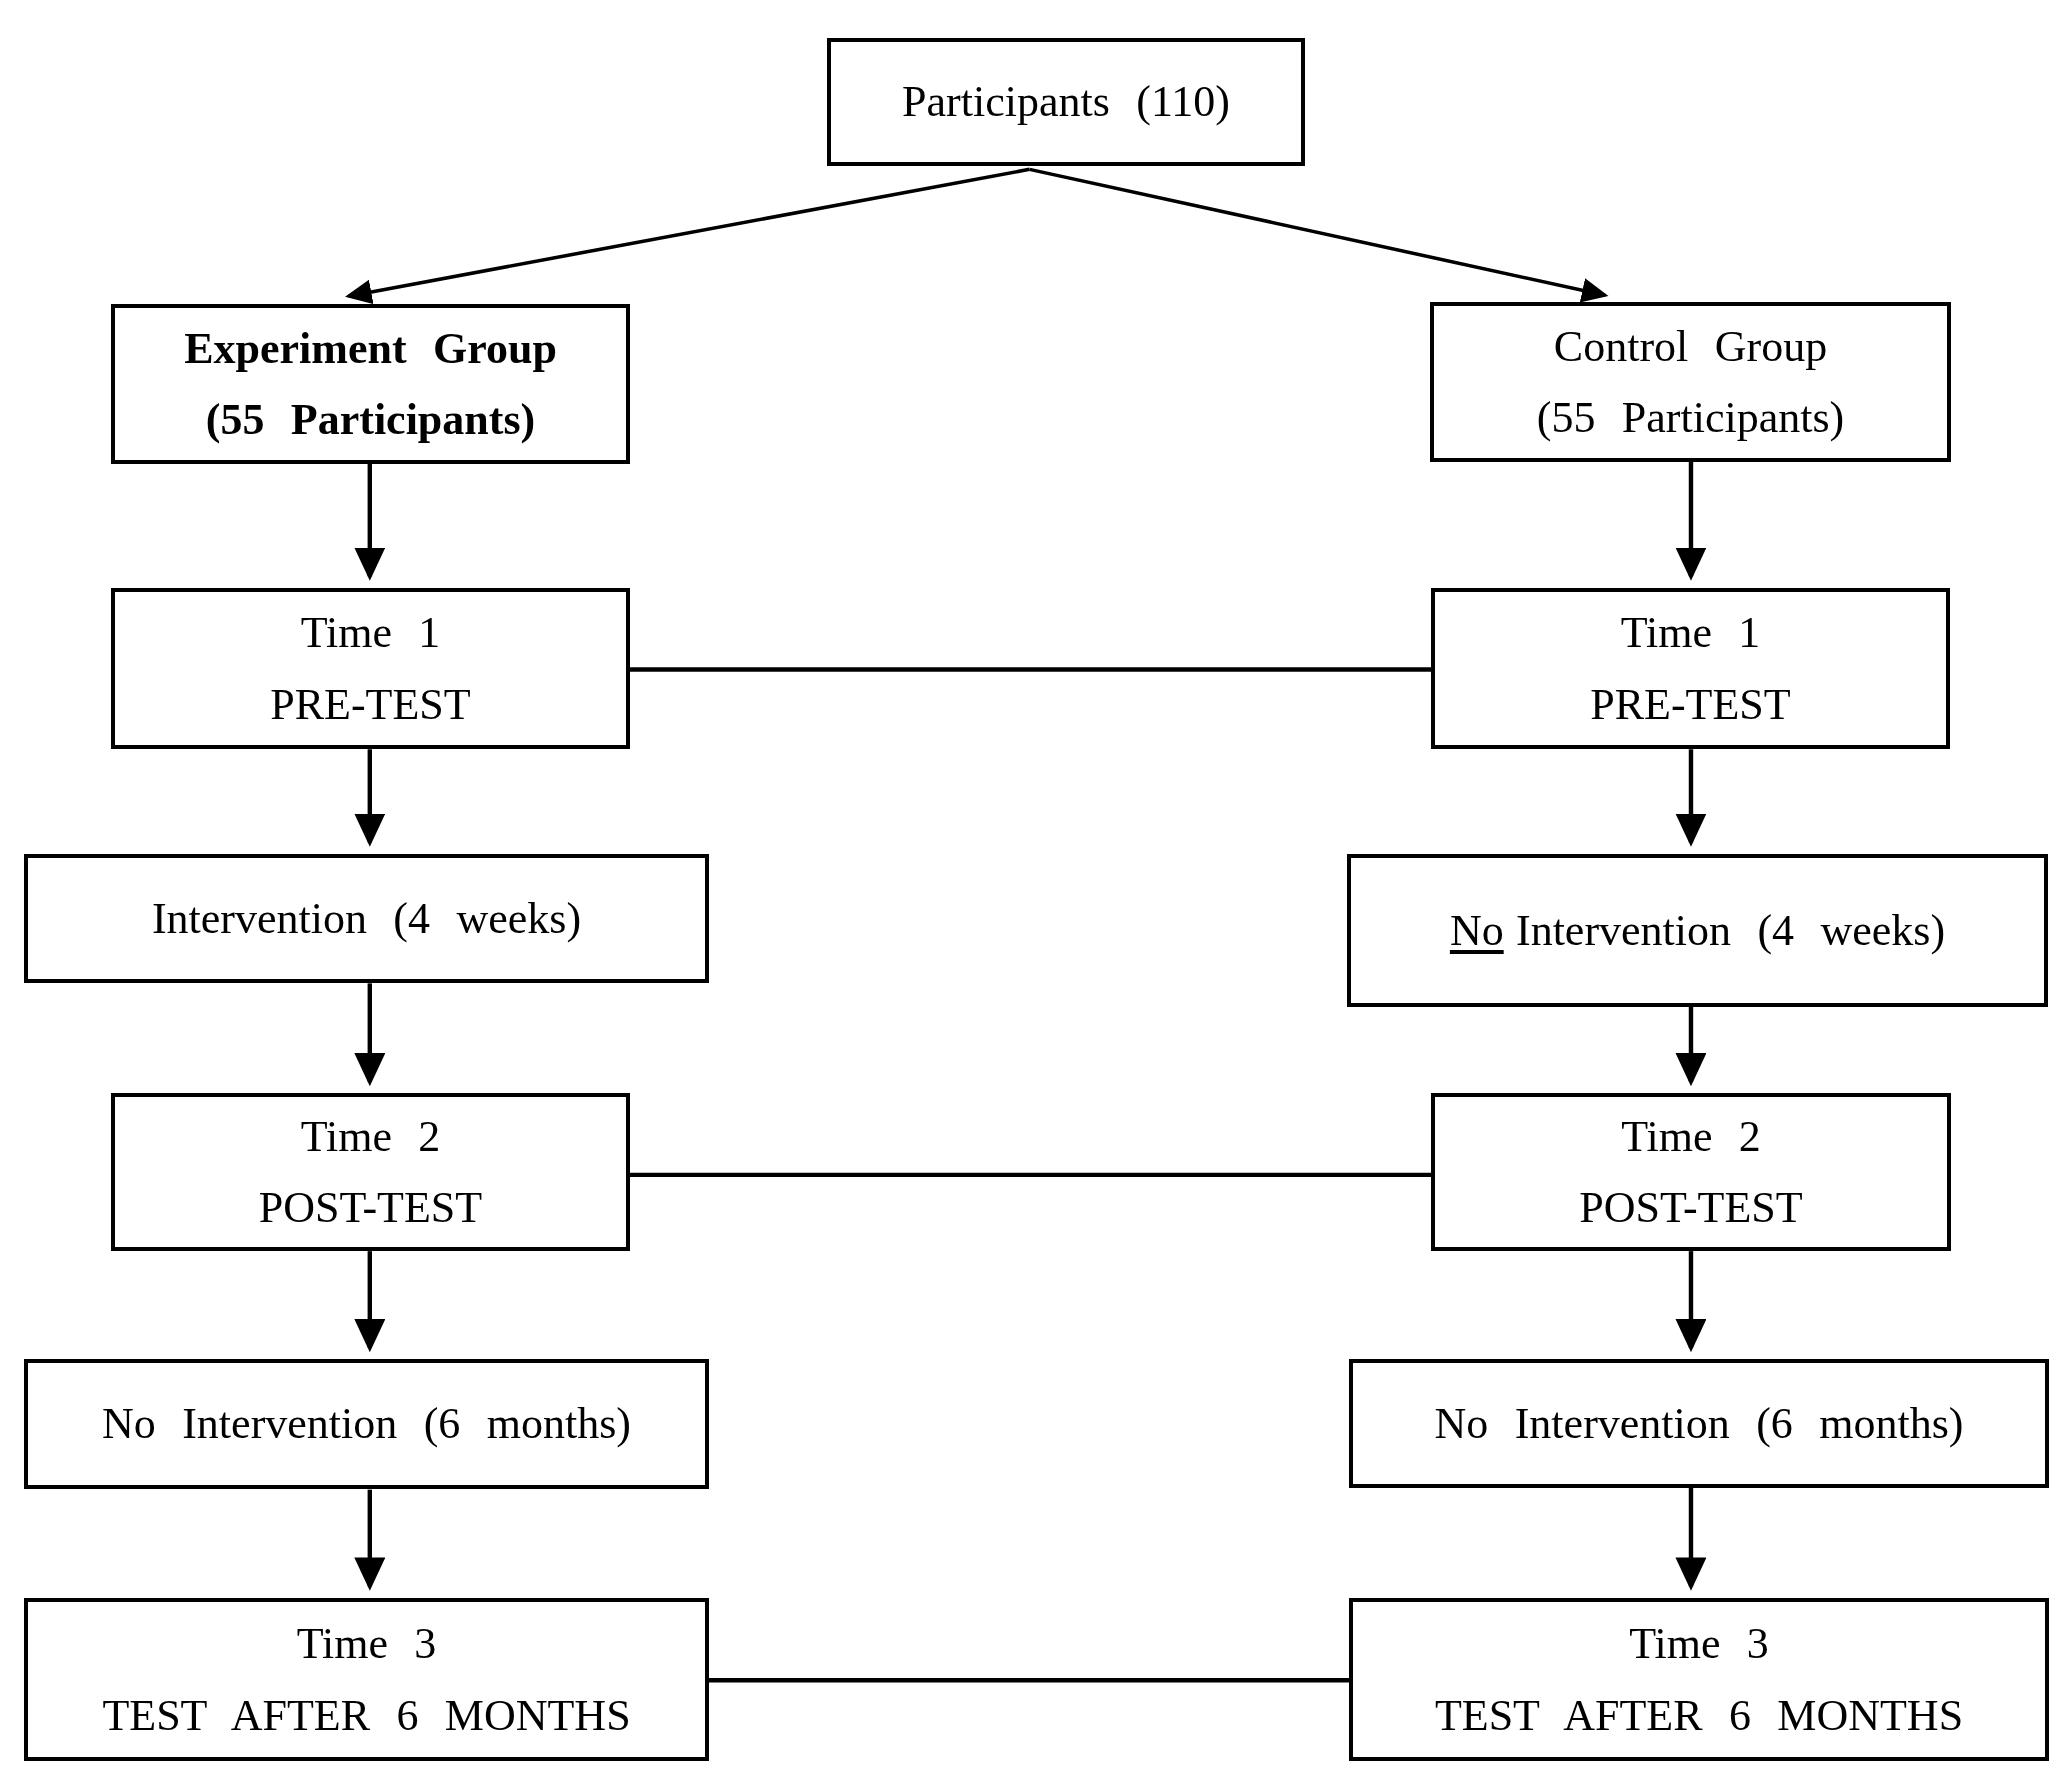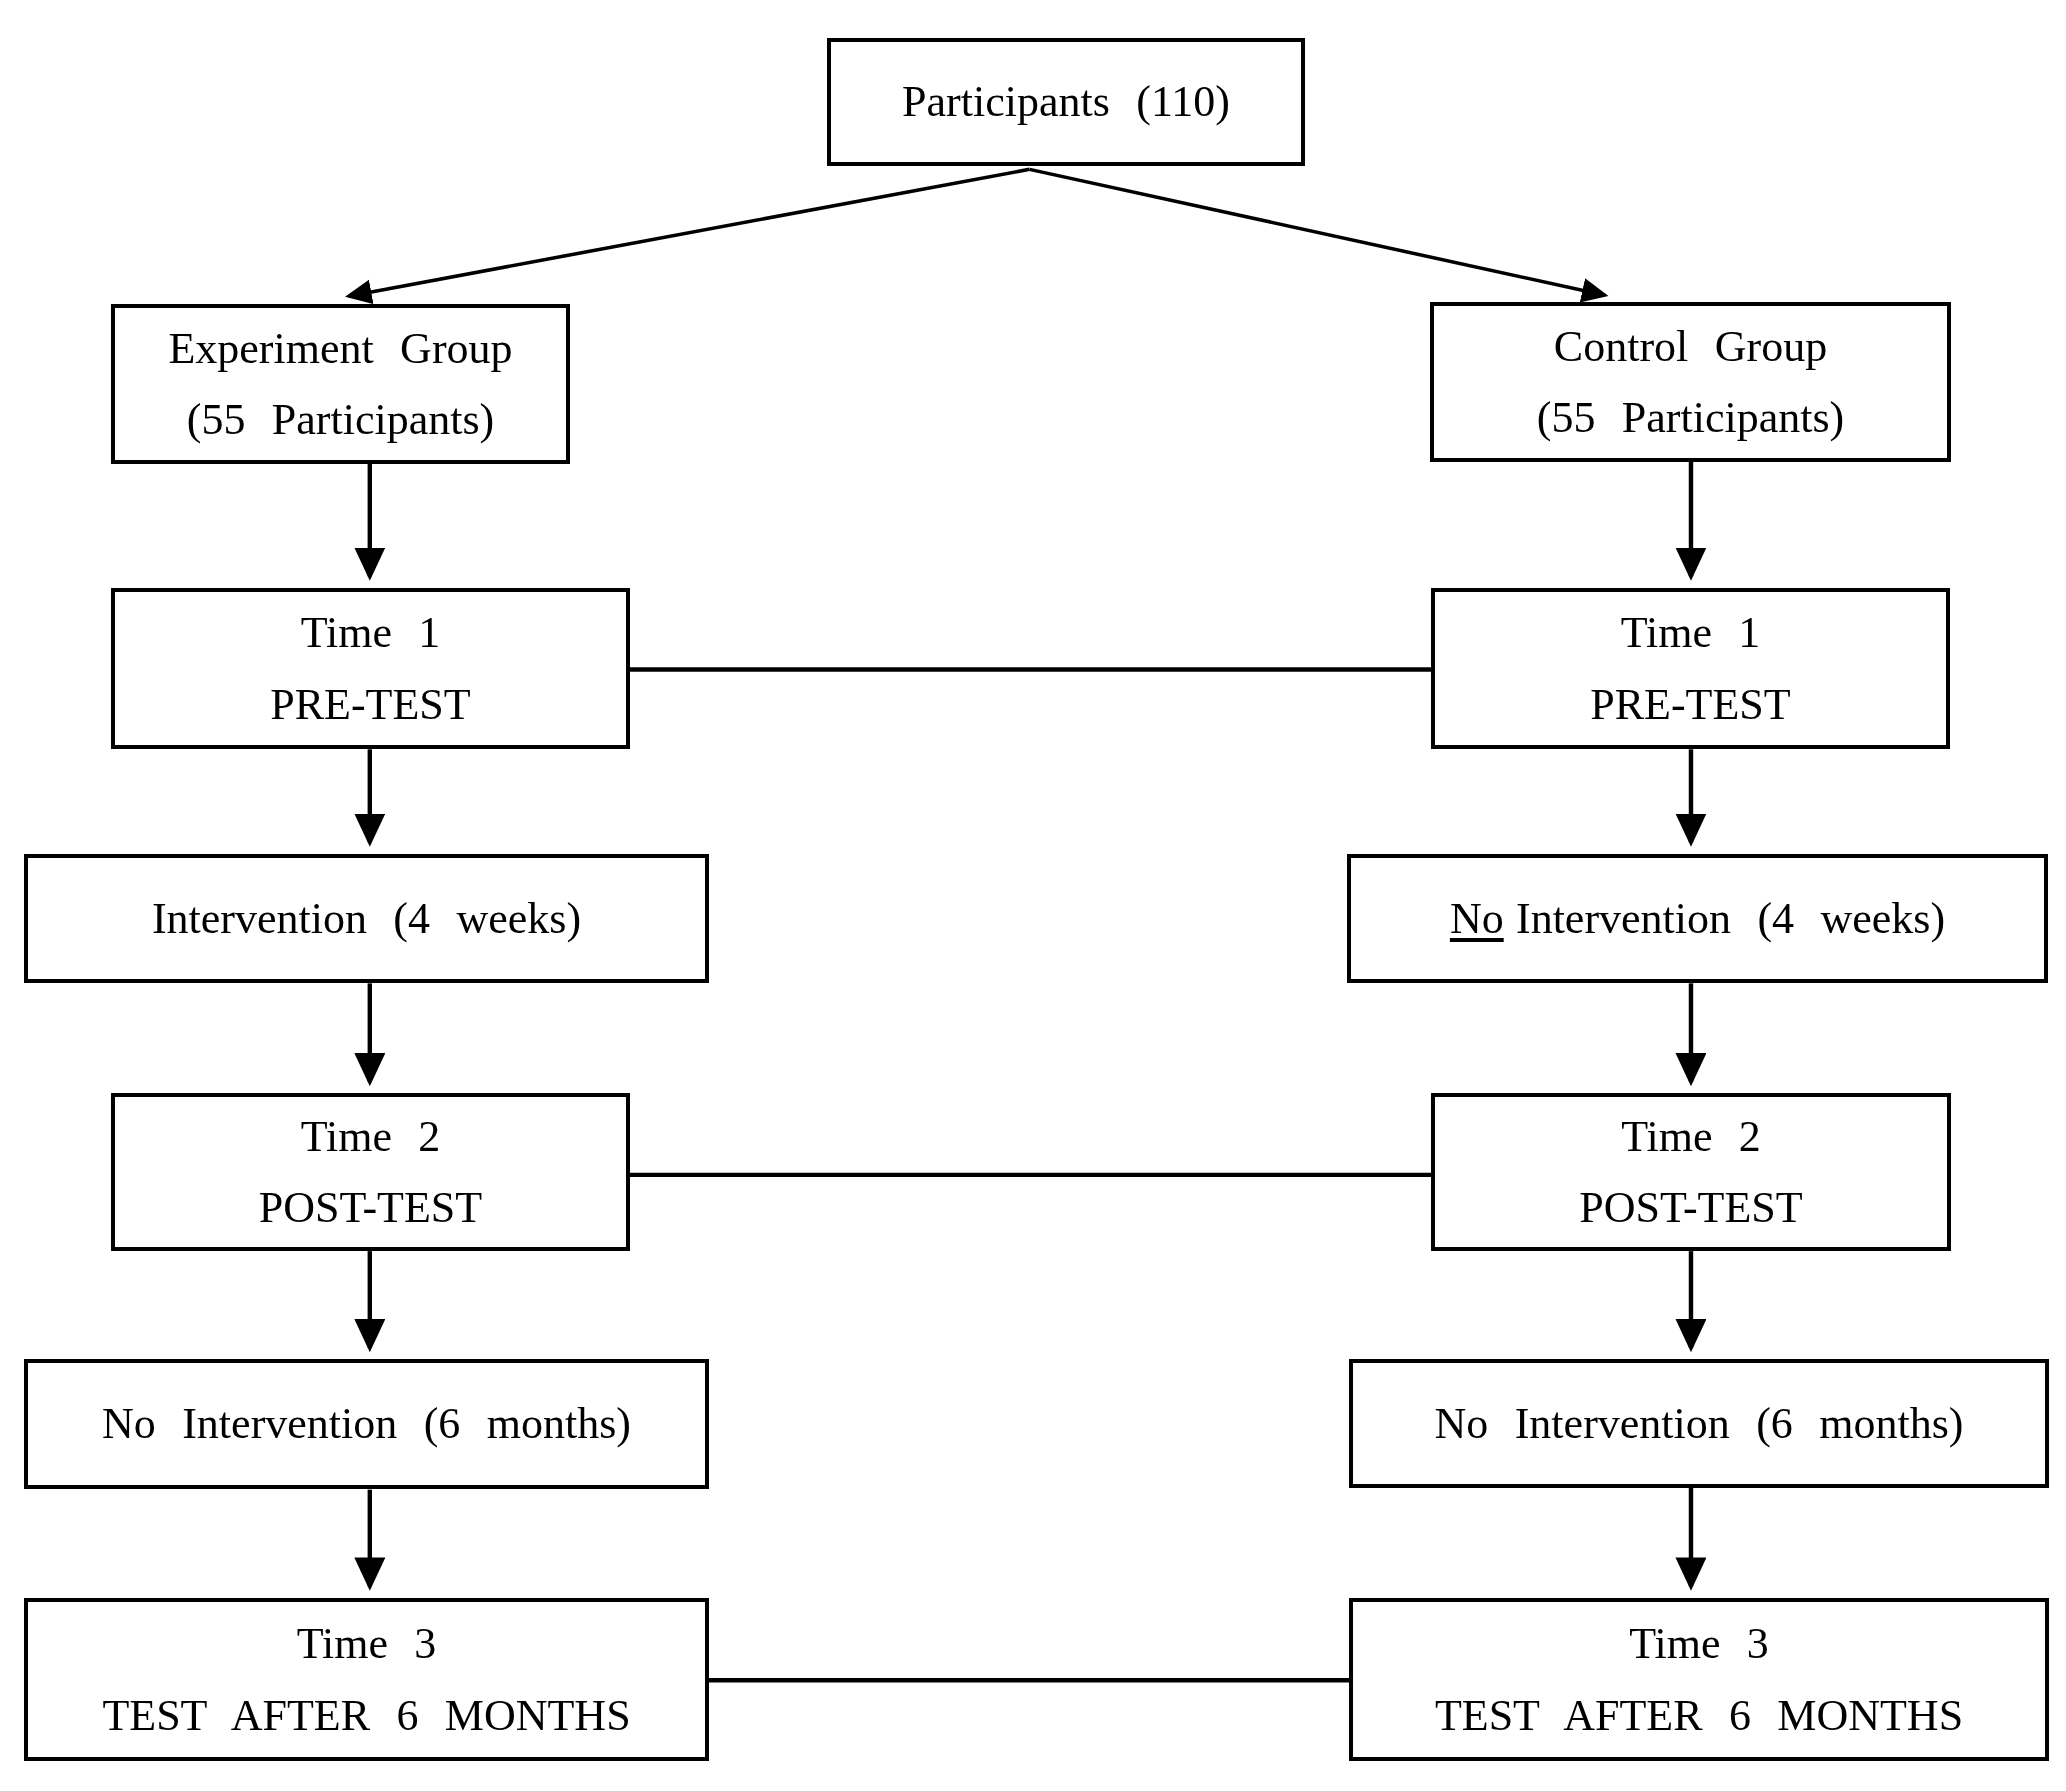--- a/index.html
+++ b/index.html
@@ -23,26 +23,26 @@
     font-size:44px;
     word-spacing:0.35em;
     line-height:1.62;
   }
   .node .ln{white-space:nowrap;}
   .u{text-decoration:underline;text-underline-offset:5.3px;margin-right:0.28em;}
   svg#wires{position:absolute;left:0;top:0;width:2067px;height:1792px;}
 
   
   #n-participants        {left:791px;  top:38px;   width:478px; height:128px;margin-left:36px;}
-  #n-exp-group           {left:111px;  top:304px;  width:459px; height:160px;}
+  #n-exp-group           {left:111px;  top:304px;  width:519px; height:160px;font-weight:bold;}
   #n-ctrl-group          {left:1430px; top:302px;  width:521px; height:160px;}
   #n-exp-time1           {left:111px;  top:588px;  width:519px; height:161px;}
   #n-ctrl-time1          {left:1431px; top:588px;  width:519px; height:161px;}
   #n-exp-intervention    {left:24px;   top:854px;  width:685px; height:129px;}
-  #n-ctrl-intervention   {left:1347px; top:854px;  width:701px; height:129px;}
+  #n-ctrl-intervention   {left:1347px; top:854px;  width:701px; height:153px;}
   #n-exp-time2           {left:111px;  top:1093px; width:519px; height:158px;}
   #n-ctrl-time2          {left:1431px; top:1093px; width:520px; height:158px;}
   #n-exp-nointervention  {left:24px;   top:1359px; width:685px; height:130px;}
   #n-ctrl-nointervention {left:1349px; top:1359px; width:700px; height:129px;}
   #n-exp-time3           {left:24px;   top:1598px; width:685px; height:163px;}
   #n-ctrl-time3          {left:1349px; top:1598px; width:700px; height:163px;}
 </style>
 </head>
 <body>
 

